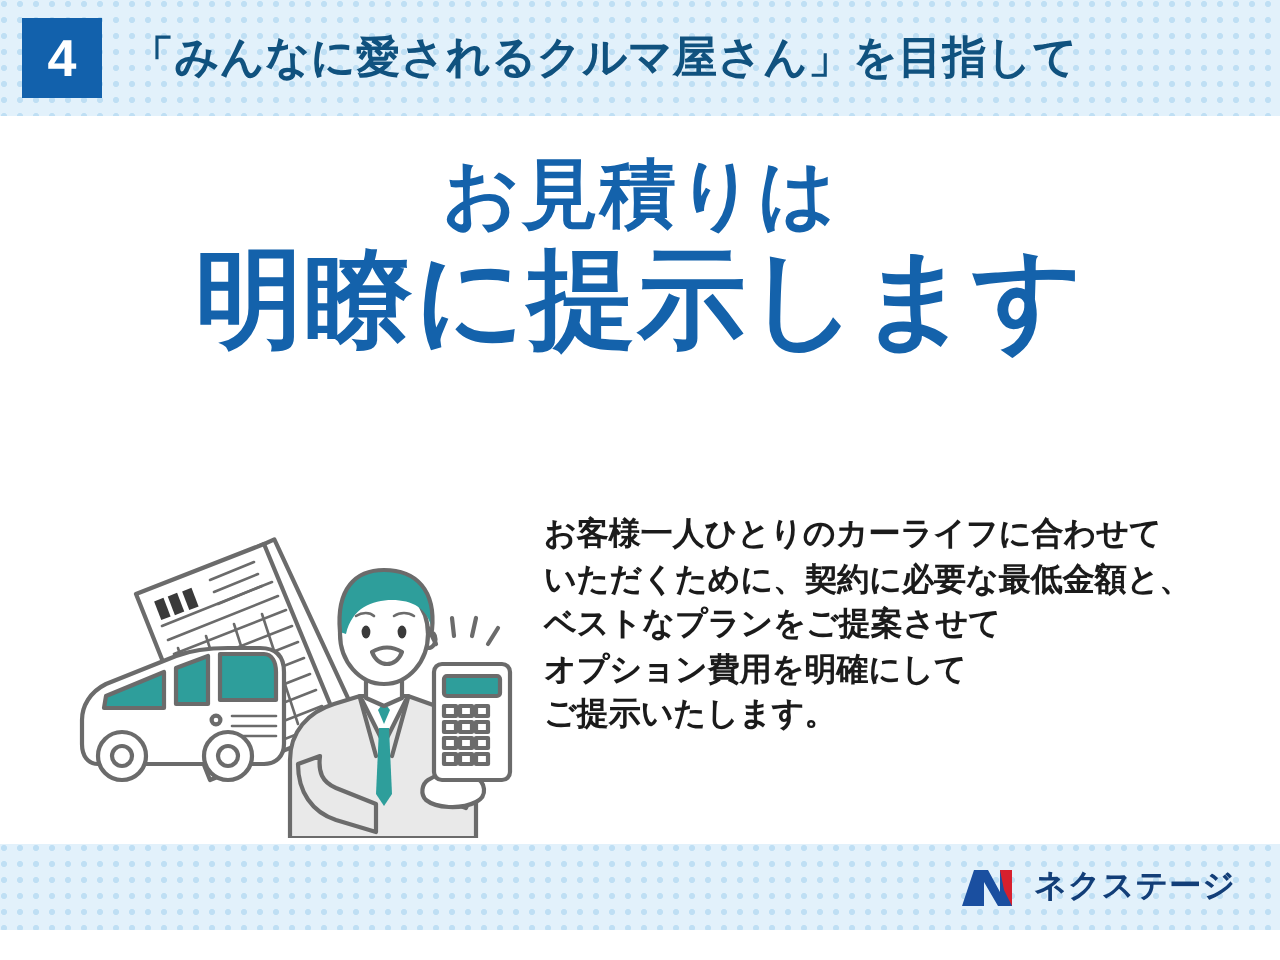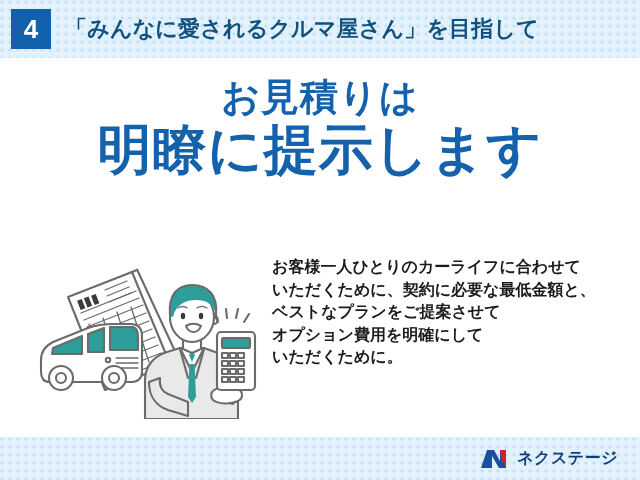--- a/index.html
+++ b/index.html
@@ -123,21 +123,21 @@
     left: 28px;
     top: 196px;
     width: 238px;
     height: 165px;
   }
 
   
   .footer {
     position: absolute;
     left: 0;
-    top: 437px;
+    top: 422px;
     width: 640px;
     height: 43px;
   }
   .logo-wrap {
     position: absolute;
     right: 22px;
     top: 0;
     height: 43px;
     display: flex;
     align-items: center;
@@ -168,21 +168,21 @@
     <div class="headline">
       <span class="line1">お見積りは</span>
       <span class="line2">明瞭に提示します</span>
     </div>
 
     <div class="para">
       <div>お客様一人ひとりのカーライフに合わせて</div>
       <div>いただくために、契約に必要な最低金額と、</div>
       <div>ベストなプランをご提案させて</div>
       <div>オプション費用を明確にして</div>
-      <div>いただくために。</div>
+      <div>ご提示いたします。</div>
     </div>
 
     <div class="illo">
       <svg viewBox="0 0 238 165" width="238" height="165">
         <defs>
           <style>
             .ol { fill:#ffffff; stroke:#6b6b6b; stroke-width:2.1; stroke-linejoin:round; stroke-linecap:round; }
             .olN { fill:none; stroke:#6b6b6b; stroke-width:2.1; stroke-linecap:round; stroke-linejoin:round; }
             .teal { fill:#2e9e9b; stroke:#6b6b6b; stroke-width:2.1; stroke-linejoin:round; }
             .tealF { fill:#2e9e9b; }

